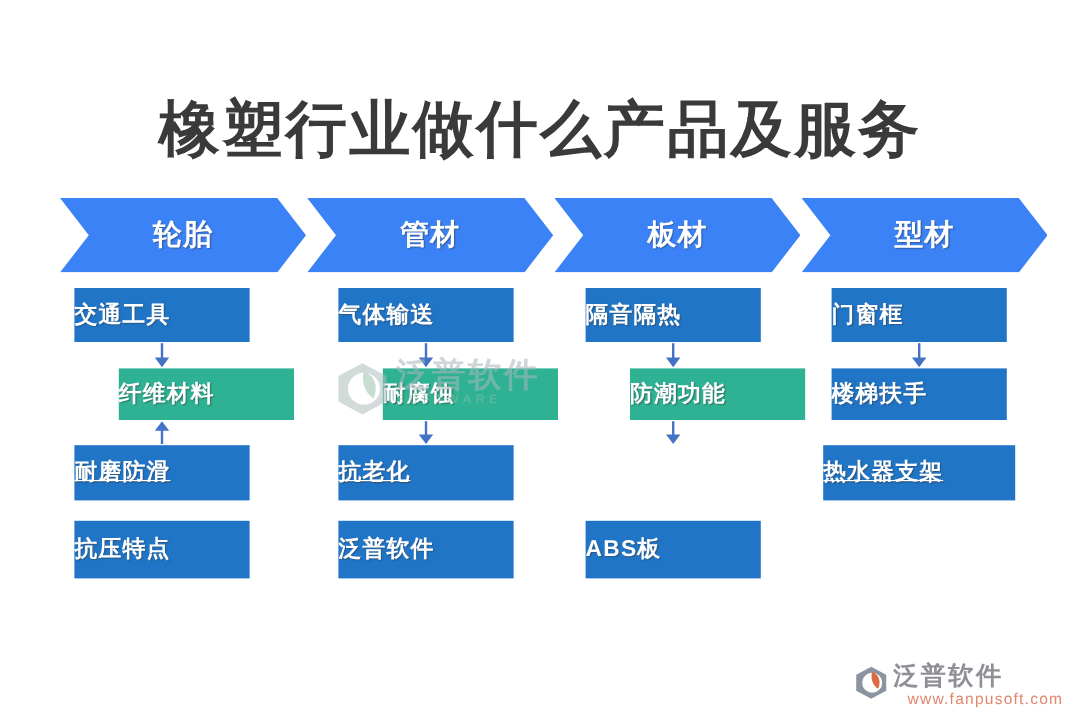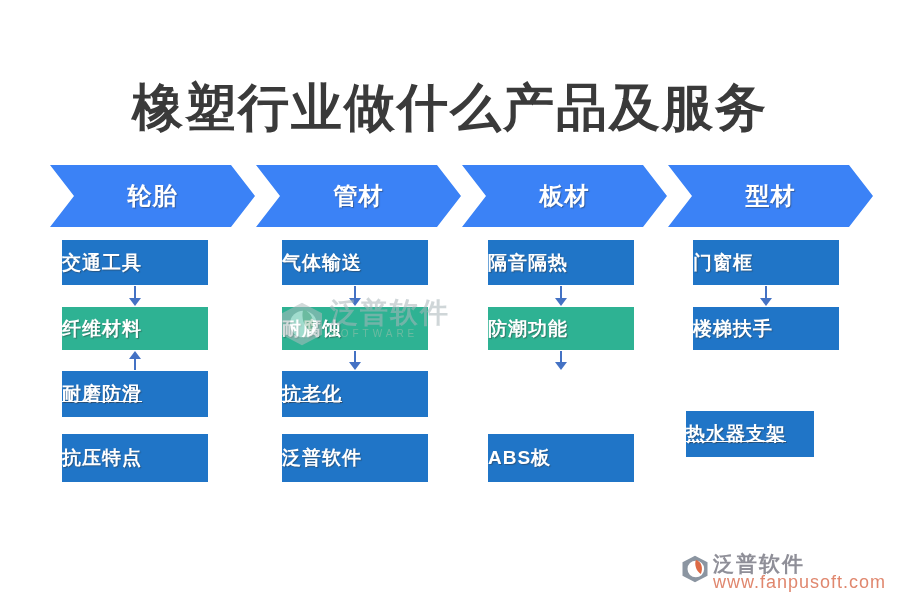--- a/index.html
+++ b/index.html
@@ -22,22 +22,22 @@
   }
   .ch1{left:50px}.ch2{left:256px}.ch3{left:462px}.ch4{left:668px}
   
   .colstack{position:absolute;top:0;width:146px;height:600px;}
   .cs1{left:62px}.cs2{left:282px}.cs3{left:488px}.cs4{left:693px}
   .box{
     position:absolute;left:0;width:100%;background:#2075c7;color:#ffffff;
     font-size:19px;font-weight:bold;text-align:left;
     text-shadow:1px 1px 1px rgba(50,50,50,.45);letter-spacing:1px;
   }
-  .box.green{background:#2eb293;}
-  .box.wide{width:128px;margin-left:-7px;margin-top:40px;}
+  .box.green{background:#2eb293;margin-left:37px;}
+  .box.wide{width:160px;margin-left:-7px;}
   .r1{top:240px;height:45px;line-height:45px;}
   .r2{top:307px;height:43px;line-height:43px;}
   .r3{top:371px;height:46px;line-height:46px;text-decoration:underline;}
   .r4{top:434px;height:48px;line-height:48px;}
   
   .connector{position:absolute;left:50%;width:14px;transform:translateX(-50%);}
   .c1{top:286px;height:20px;}
   .c2{top:351px;height:19px;}
   .connector .shaft{position:absolute;left:6px;width:2px;background:#4472c4;}
   .connector.down .shaft{top:0;bottom:7px;}
@@ -57,21 +57,21 @@
   }
   .watermark .wm-icon{width:48px;height:48px;flex:0 0 auto;margin-top:2px;}
   .watermark .wm-text{margin-left:4px;}
   .watermark .wm-brand{font-size:28px;font-weight:bold;color:#a9b6ba;line-height:30px;letter-spacing:2px;}
   .watermark .wm-sub{font-size:10px;color:#9dc0ac;letter-spacing:4px;line-height:12px;}
   
   .brandmark{position:absolute;right:14px;bottom:10px;display:flex;align-items:flex-start;}
   .brandmark .bm-icon{width:30px;height:30px;flex:0 0 auto;margin-top:2px;}
   .brandmark .bm-text{margin-left:3px;}
   .brandmark .bm-brand{font-size:21px;font-weight:bold;color:#8f8f98;line-height:23px;letter-spacing:2px;}
-  .brandmark .bm-url{font-size:18px;color:#e0876e;line-height:15px;letter-spacing:1px;}
+  .brandmark .bm-url{font-size:13px;color:#e0876e;line-height:15px;letter-spacing:1px;margin-left:12px;}
 </style>
 </head>
 <body>
 
 <div class="stage">
 
   <div class="title">橡塑行业做什么产品及服务</div>
 
   <div class="chevron ch1">
     <span>轮胎</span>

